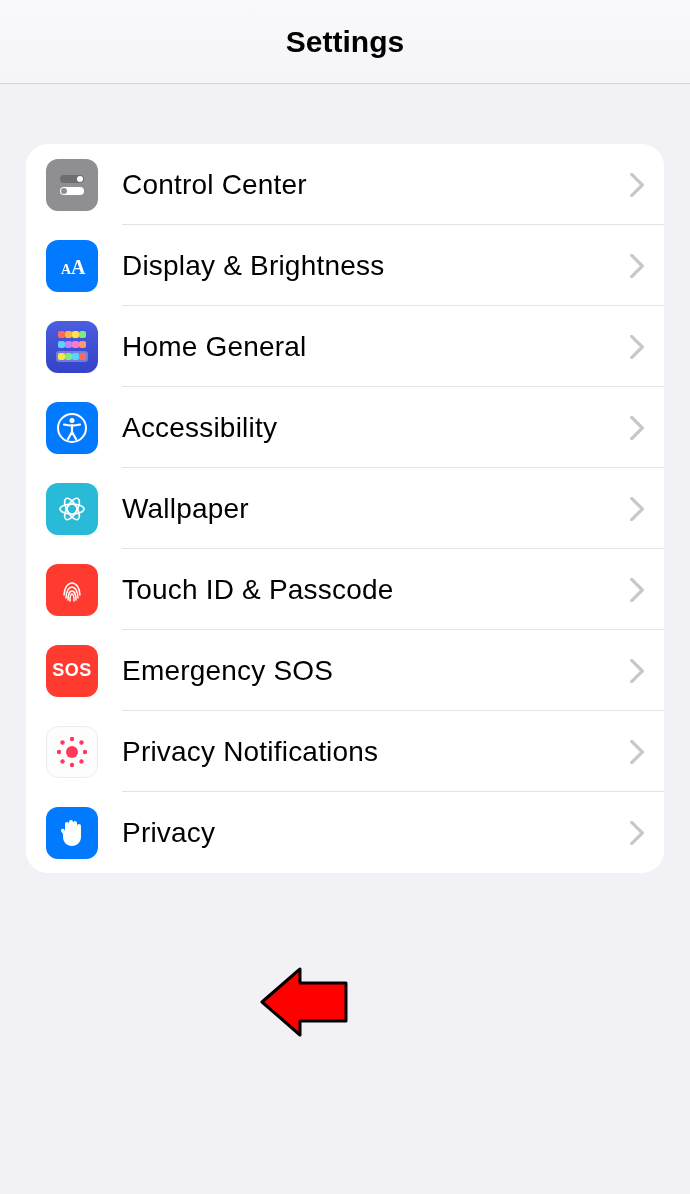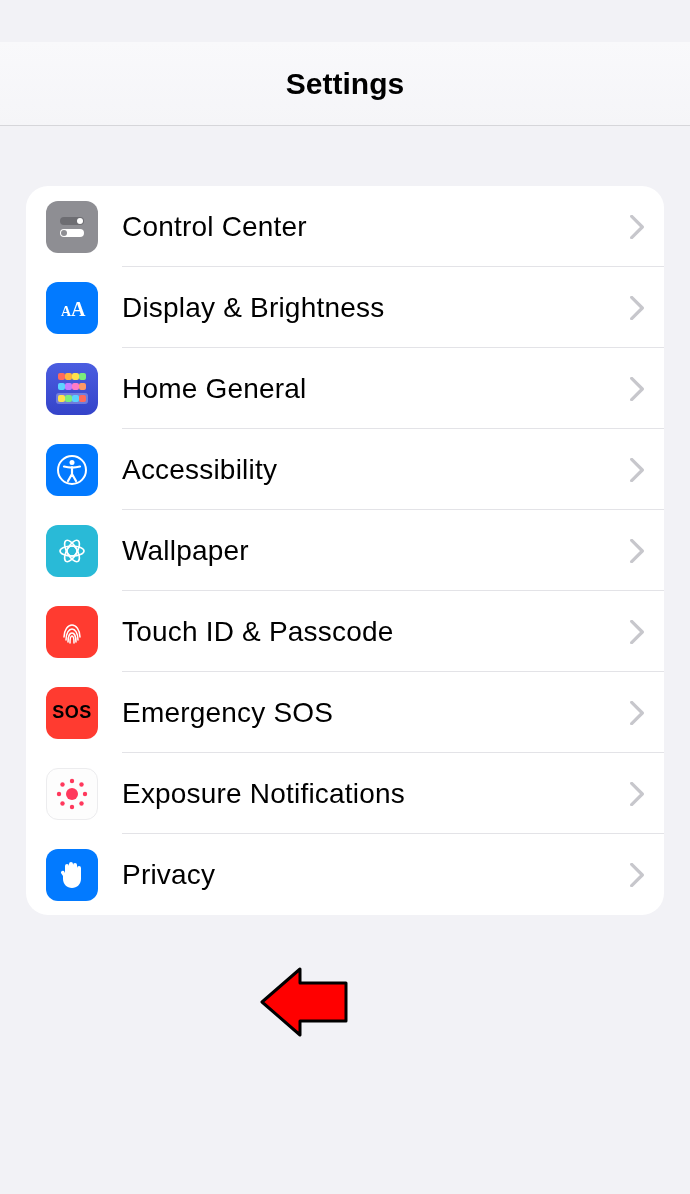--- a/index.html
+++ b/index.html
@@ -8,21 +8,20 @@
       font-family: -apple-system, "Helvetica Neue", Helvetica, Arial, sans-serif;
       background:#f2f2f6;
       color:#000;
       position:relative;
     }
     .nav {
       height:84px;
       display:flex; align-items:center; justify-content:center;
       border-bottom:1px solid #d6d6da;
       background:linear-gradient(#f9f9fb,#f5f5f8);
-      margin-top:42px;
     }
     .nav-title { font-size:30px; font-weight:700; }
     .group {
       margin:60px 26px 0;
       background:#fff;
       border-radius:22px;
       overflow:hidden;
     }
     .row {
       display:flex; align-items:center;
@@ -199,21 +198,21 @@
       </div>
       <div class="label">Touch ID &amp; Passcode</div>
       <svg class="chevron" width="14" height="24" viewBox="0 0 10 18">
           <path d="M1 1 L9 9 L1 17" stroke="currentColor" stroke-width="2.4" fill="none" stroke-linecap="round" stroke-linejoin="round"></path>
         </svg>
       <div class="sep"></div>
     </div>
 
     <div class="row">
       <div class="icon-box bg-red">
-        <span style="color:#000000;font-size:18px;font-weight:800;letter-spacing:0.5px;">SOS</span>
+        <span style="color:#ffffff;font-size:18px;font-weight:800;letter-spacing:0.5px;">SOS</span>
       </div>
       <div class="label">Emergency SOS</div>
       <svg class="chevron" width="14" height="24" viewBox="0 0 10 18">
           <path d="M1 1 L9 9 L1 17" stroke="currentColor" stroke-width="2.4" fill="none" stroke-linecap="round" stroke-linejoin="round"></path>
         </svg>
       <div class="sep"></div>
     </div>
 
     <div class="row">
       <div class="icon-box bg-white">
@@ -224,21 +223,21 @@
               <circle cx="19" cy="32" r="2.2"></circle>
               <circle cx="6" cy="19" r="2.2"></circle>
               <circle cx="32" cy="19" r="2.2"></circle>
               <circle cx="9.5" cy="9.5" r="2.2"></circle>
               <circle cx="28.5" cy="28.5" r="2.2"></circle>
               <circle cx="28.5" cy="9.5" r="2.2"></circle>
               <circle cx="9.5" cy="28.5" r="2.2"></circle>
             </g>
         </svg>
       </div>
-      <div class="label">Exposure Notifications</div>
+      <div class="label">Privacy Notifications</div>
       <svg class="chevron" width="14" height="24" viewBox="0 0 10 18">
           <path d="M1 1 L9 9 L1 17" stroke="currentColor" stroke-width="2.4" fill="none" stroke-linecap="round" stroke-linejoin="round"></path>
         </svg>
       <div class="sep"></div>
     </div>
 
 
     <div class="row">
       <div class="icon-box bg-blue">
         <svg width="30" height="32" viewBox="0 0 30 32" fill="#fff">

